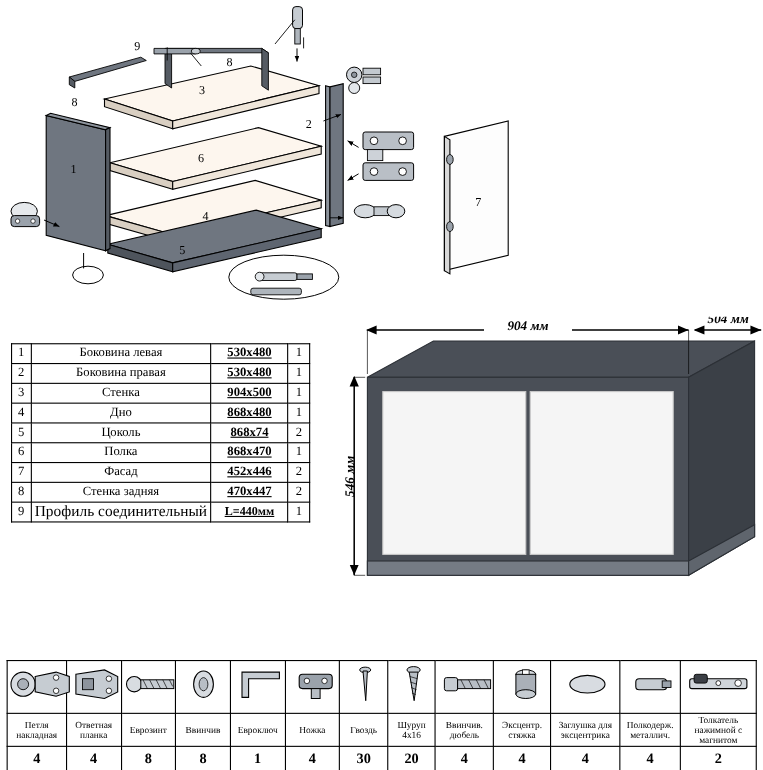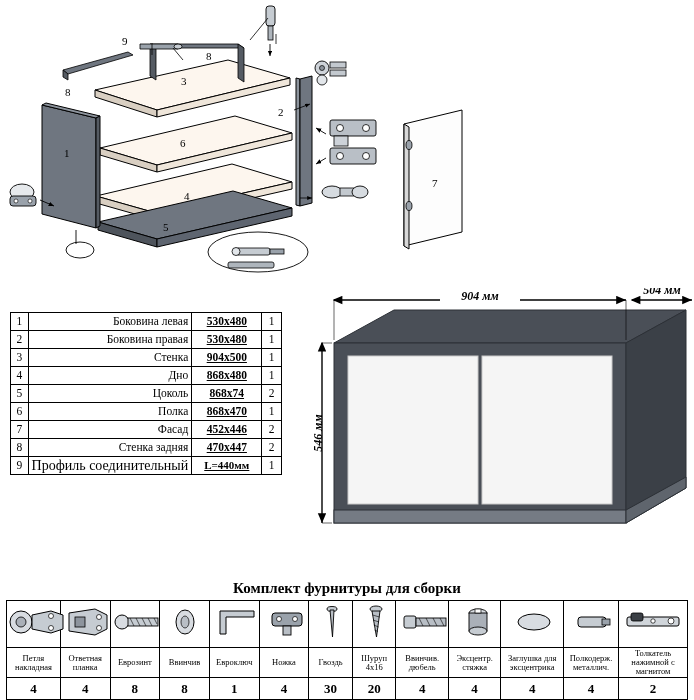--- a/index.html
+++ b/index.html
@@ -24,21 +24,21 @@
     font-size:11.5px;
   }
   .parts-table td{
     border:1px solid #000;
     padding:1px 3px;
     height:15px;
     line-height:13px;
     white-space:nowrap;
   }
   .parts-table td.num{width:13px;text-align:center;}
-  .parts-table td.name{width:145px;text-align:right;}
+  .parts-table td.name{width:145px;text-align:center;}
   .parts-table td.size{width:72px;text-align:center;font-weight:bold;text-decoration:underline;}
   .parts-table td.qty{width:16px;text-align:center;}
   .parts-table td.name.small{font-size:14px;}
   .parts-table td.size.small{font-size:11px;}
 
   
   .cabinet{position:absolute;left:310px;top:288px;width:390px;height:270px;font-style:italic;}
 
   
   .kit-title{
@@ -294,21 +294,20 @@
       <line x1="322" y1="12" x2="382" y2="12" stroke="#000" stroke-width="1.4" marker-start="url(#am2)" marker-end="url(#am1)"></line>
       <text x="352" y="6" text-anchor="middle" class="dim-label" font-family="Liberation Serif, serif">504 мм</text>
 
       <line x1="12" y1="55" x2="12" y2="235" stroke="#000" stroke-width="1.4" marker-start="url(#am2)" marker-end="url(#am1)"></line>
       <line x1="12" y1="55" x2="22" y2="55" stroke="#000" stroke-width="0.6"></line>
       <line x1="12" y1="235" x2="22" y2="235" stroke="#000" stroke-width="0.6"></line>
       <text x="12" y="145" text-anchor="middle" class="dim-label" font-family="Liberation Serif, serif" transform="rotate(-90 12 145)">546 мм</text>
     </svg>
   </div>
 
-  <div class="kit-title">Комплект фурнитуры для сборки</div>
 
   <table class="kit">
     <colgroup>
       <col style="width:7.9%">
         <col style="width:7.3%">
         <col style="width:7.3%">
         <col style="width:7.3%">
       <col style="width:7.3%">
         <col style="width:7.3%">
         <col style="width:6.4%">

